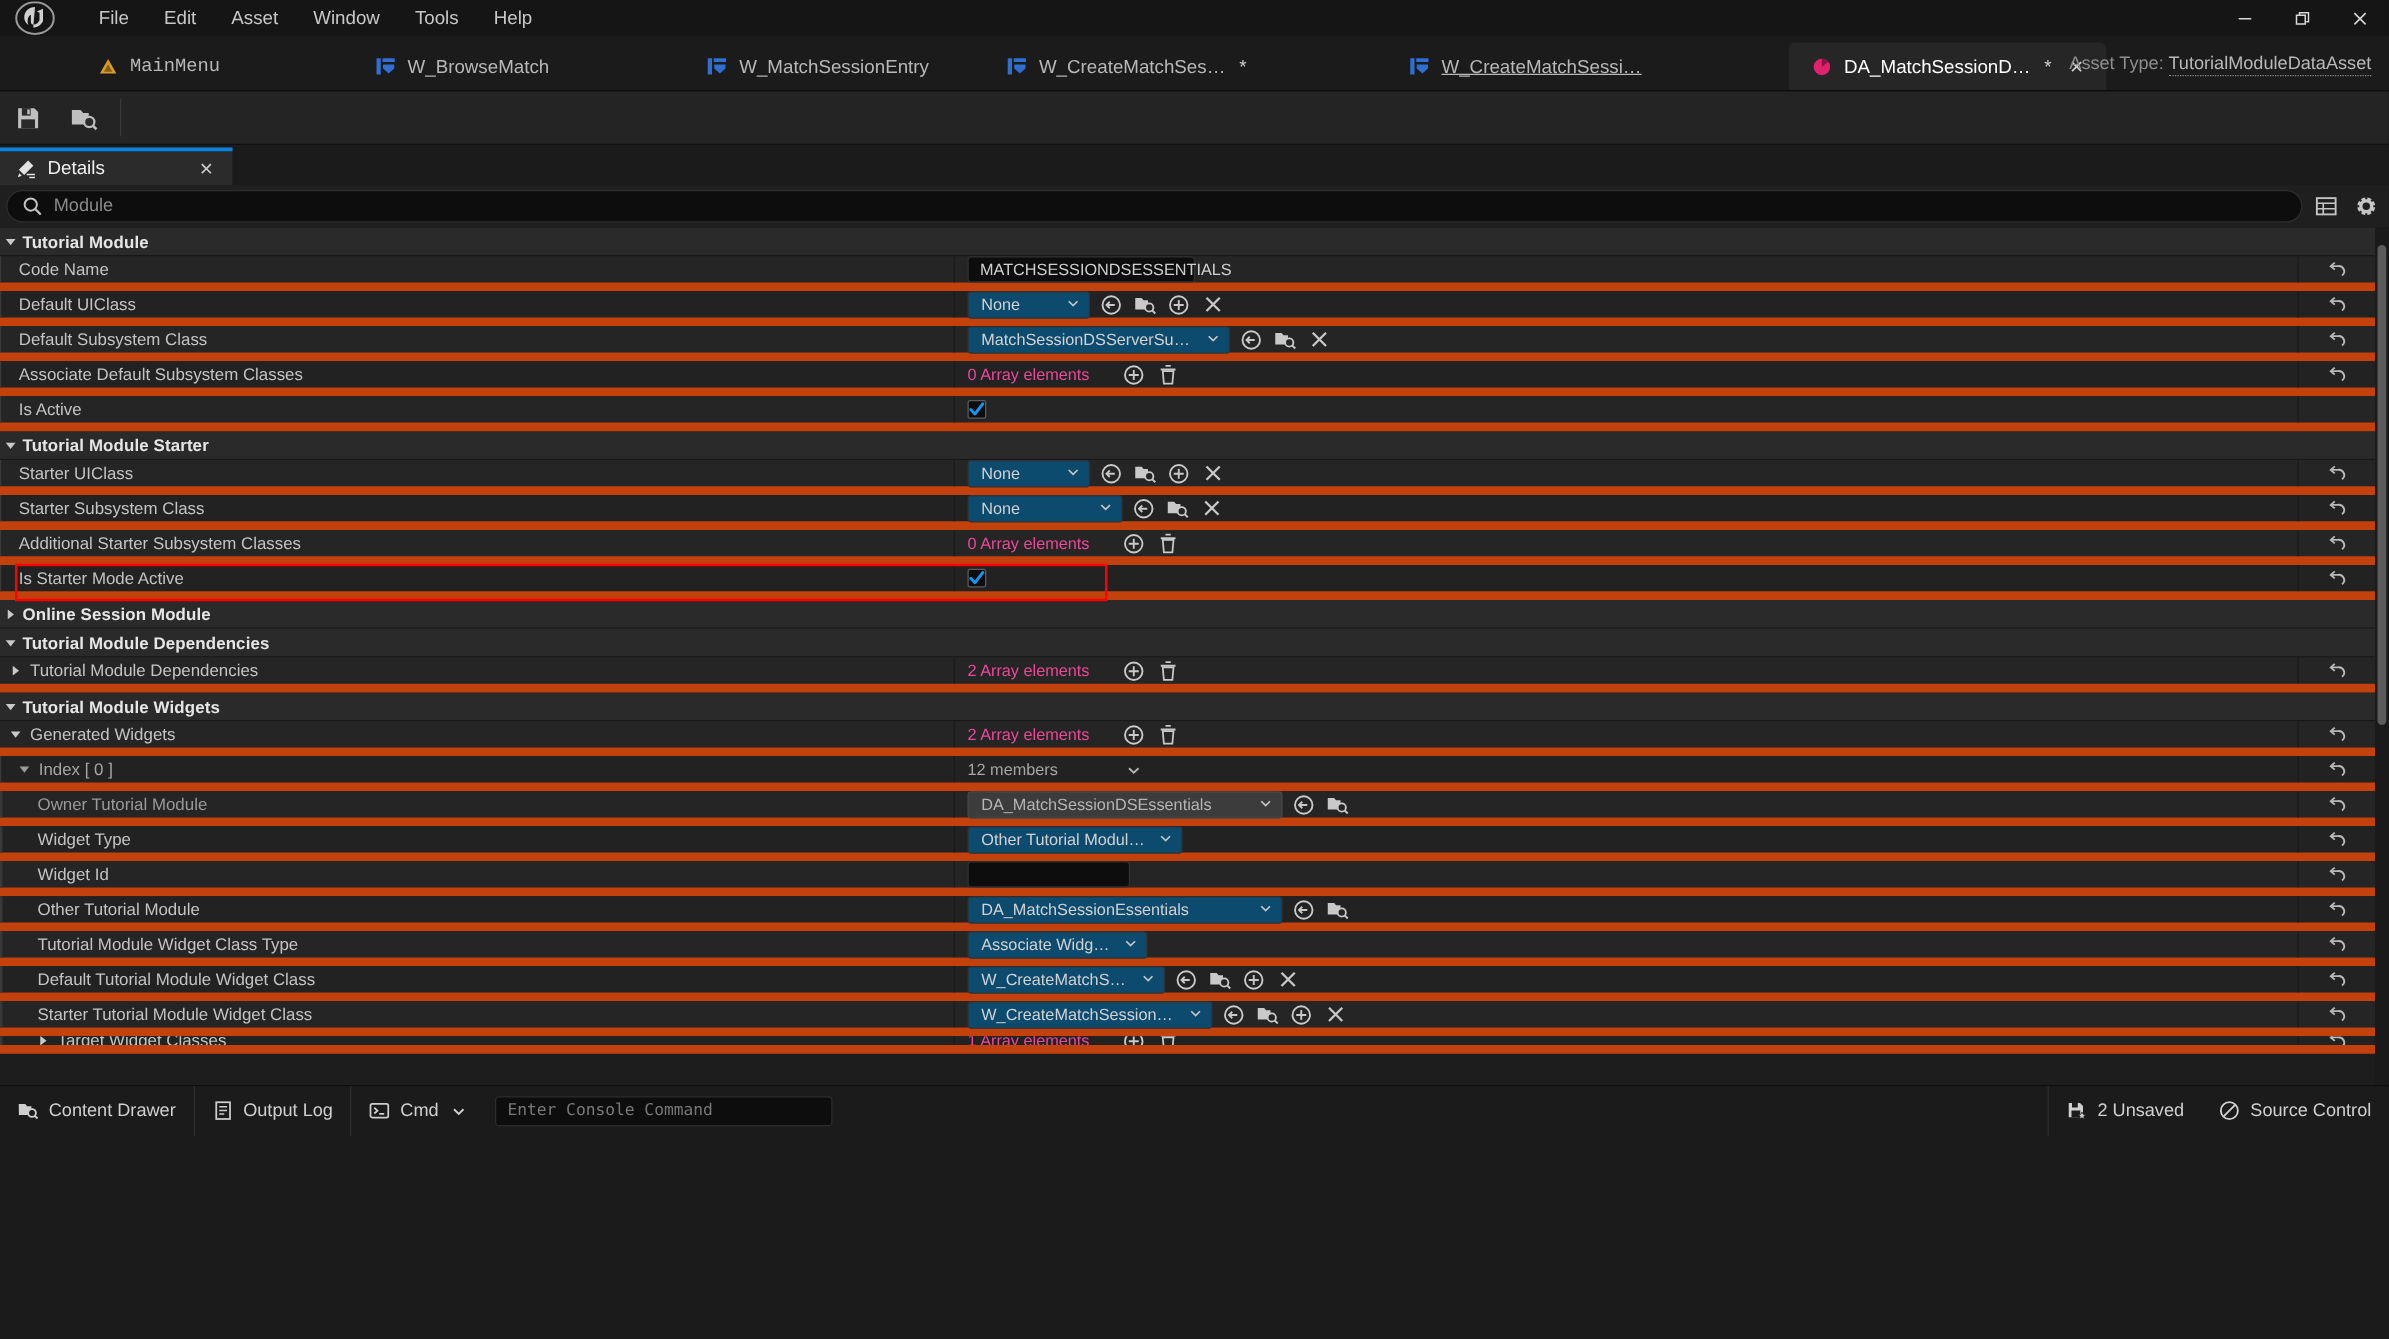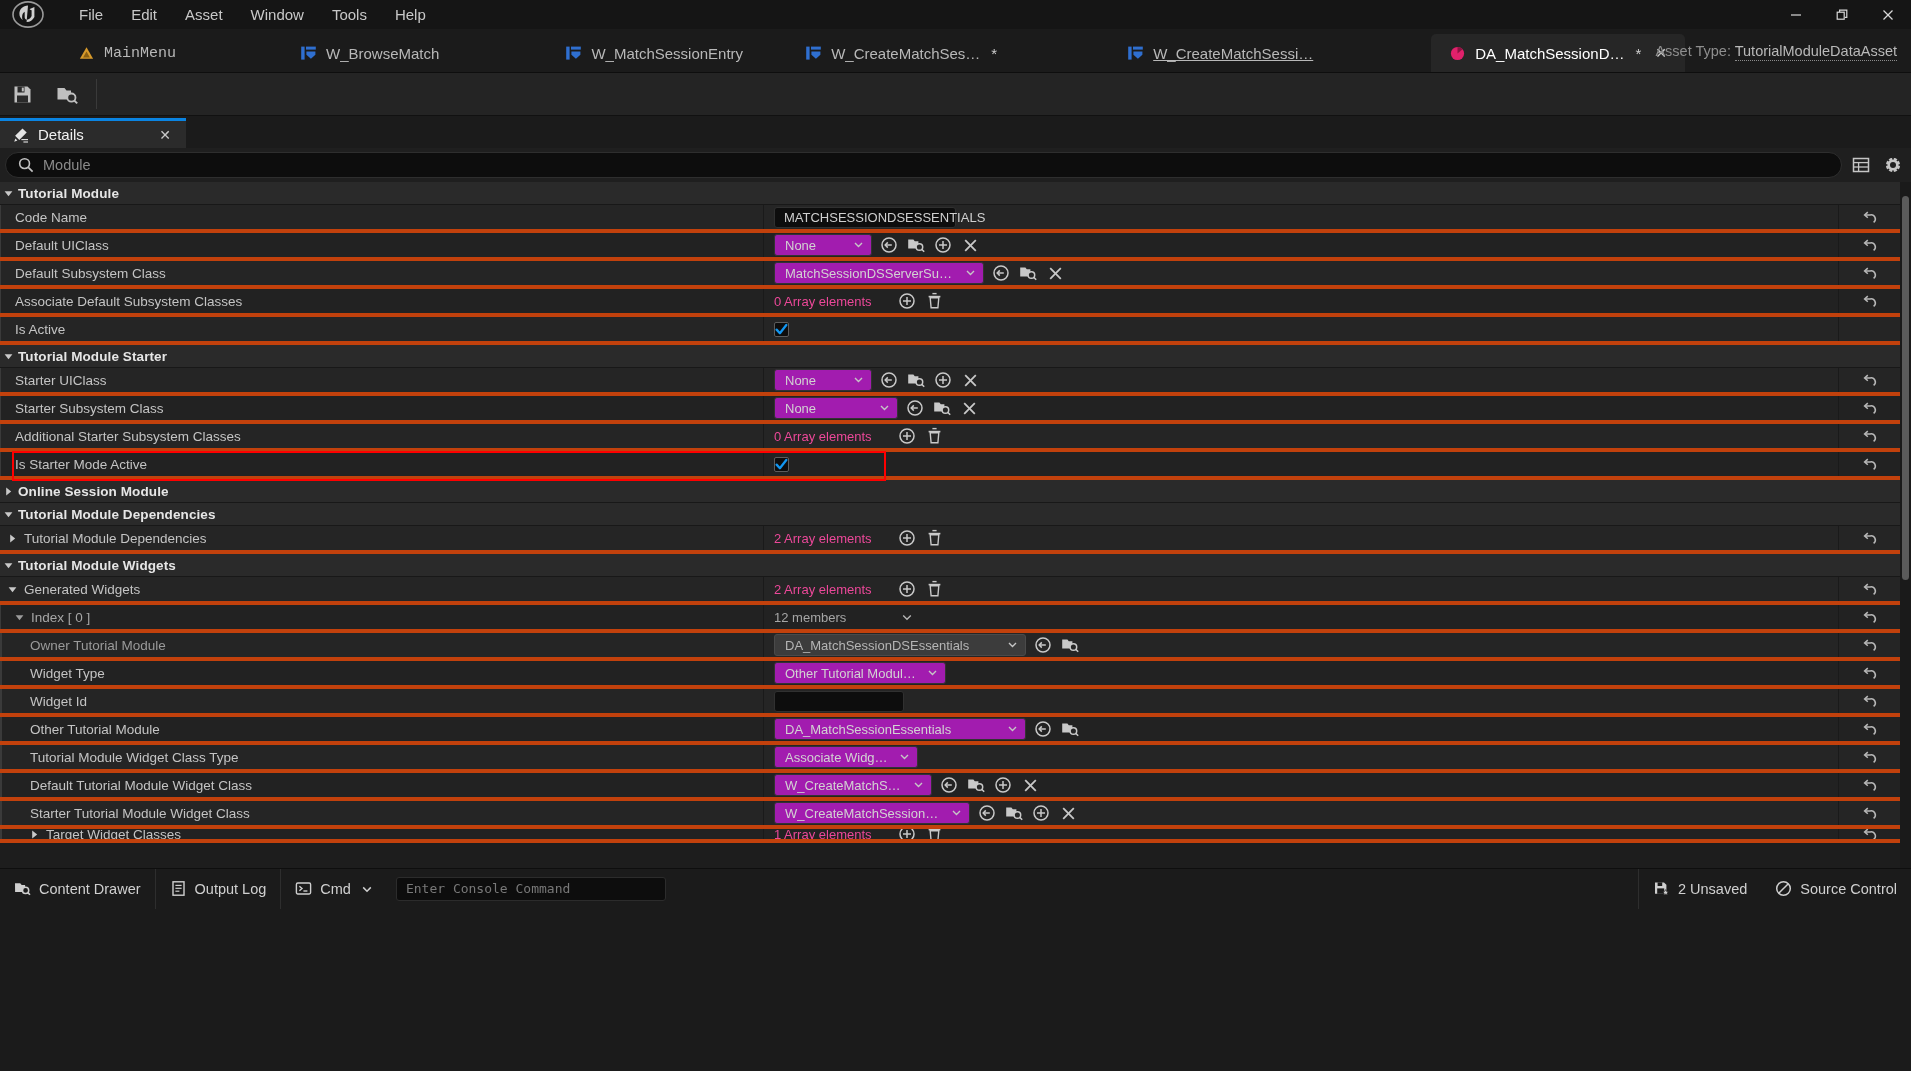--- a/index.html
+++ b/index.html
@@ -53,37 +53,37 @@
   .srbtn { width:26px; height:26px; display:flex; align-items:center; justify-content:center; }
 
   
   .treewrap { position:relative; height:686px; background:#1d1d1d; overflow:hidden; }
   .tree { position:absolute; inset:0 11px 0 0; overflow:hidden; }
 
   .cat { height:23px; background:#2a2a2a; display:flex; align-items:center; padding-left:4px;
          border-bottom:1px solid #181818; }
   .cat .ctext { font-size:13.5px; color:#e6e6e6; font-weight:bold; margin-left:5px; letter-spacing:.1px; }
 
-  .prow { height:28px; display:flex; align-items:stretch; border-bottom:4px solid #c2410c;
+  .prow { height:28px; display:flex; align-items:stretch; border-bottom:7px solid #c2410c;
           background:#252525; position:relative; }
   .prow.alt { background:#222222; }
   .prow .lcell { width:764px; flex:0 0 764px; display:flex; align-items:center;
                  border-right:1px solid #1a1a1a; }
   .prow .lbl { font-size:13.5px; color:#c4c4c4; white-space:nowrap; }
   .prow.disabled .lbl { color:#9a9a9a; }
   .prow .rcell { flex:1; display:flex; align-items:center; gap:7px; padding-left:10px; }
   .prow .resetcell { width:62px; flex:0 0 62px; display:flex; align-items:center; justify-content:center;
                      border-left:1px solid #1a1a1a; }
 
   .indent-guide { width:1px; background:#3a3a3a; align-self:stretch; margin-right:0; flex:0 0 1px; }
 
   
   .txtbox { height:21px; background:#0d0d0d; border:1px solid #303030; border-radius:3px;
             display:flex; align-items:center; padding:0 9px; font-size:13px; color:#cfcfcf; }
-  .combo { height:22px; background:#a21caf; border:1px solid #333; border-radius:3px;
+  .combo { height:22px; background:#0c4a6e; border:1px solid #333; border-radius:3px;
            display:flex; align-items:center; justify-content:space-between; gap:8px;
            padding:0 7px 0 10px; font-size:13px; color:#d2d2d2; }
   .combo.light { background:#3c3c3c; border-color:#4a4a4a; color:#b5b5b5; }
   .combo .cv { white-space:nowrap; overflow:hidden; text-overflow:ellipsis; }
   .arrcount { font-size:13px; color:#ec4899; }
   .cbx { width:15px; height:15px; background:#0d0d0d; border:1px solid #5c5c5c; border-radius:2px;
          display:flex; align-items:center; justify-content:center; }
   .ibtn { width:20px; height:20px; display:flex; align-items:center; justify-content:center; }
   .ibtn svg { display:block; }
   .tri { width:9px; height:9px; flex:0 0 9px; display:flex; align-items:center; justify-content:center; }

